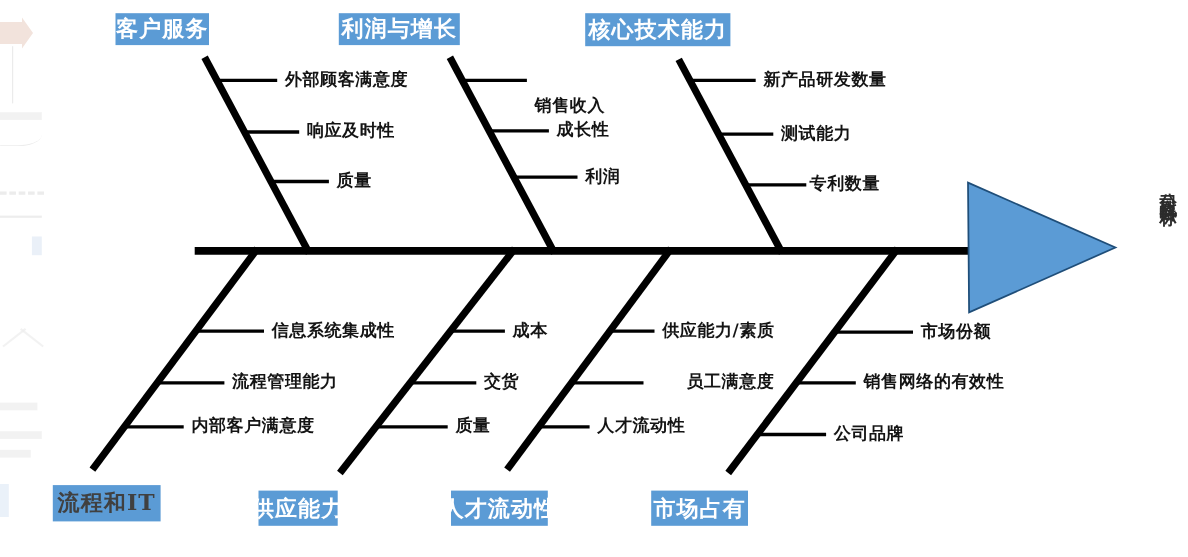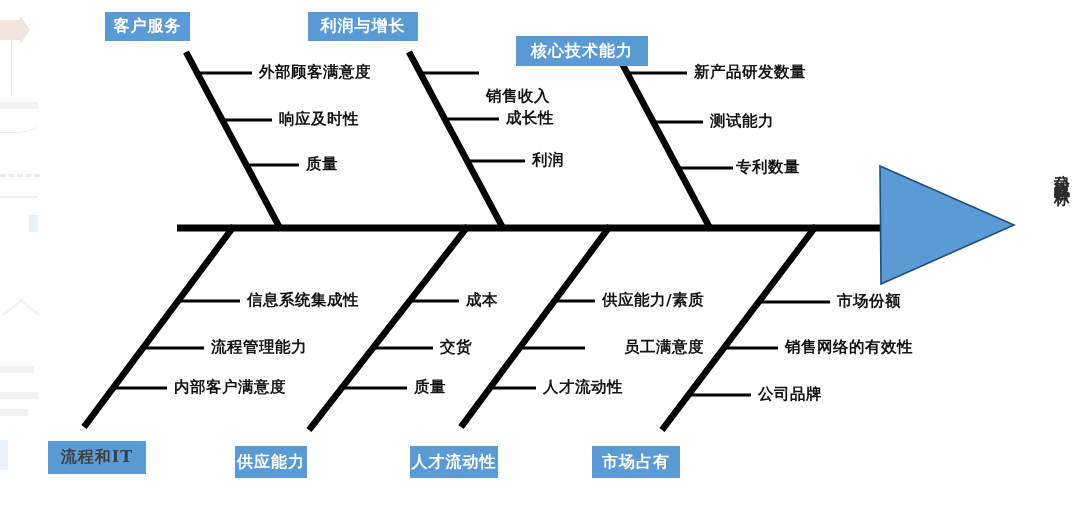--- a/index.html
+++ b/index.html
@@ -3,21 +3,21 @@
 <meta charset="utf-8">
 <style>
   html,body{margin:0;padding:0;background:#ffffff;}
   .stage{
     position:relative;width:1080px;height:506px;background:#ffffff;overflow:hidden;
     font-family:"DejaVu Serif","Liberation Serif",serif;
   }
   svg{position:absolute;left:0;top:0;}
   .cat-box{
     position:absolute;display:flex;align-items:center;justify-content:center;
-    color:#ffffff;font-size:16px;font-weight:700;letter-spacing:1px;white-space:nowrap;
+    color:#ffffff;font-size:20px;font-weight:700;letter-spacing:1px;white-space:nowrap;
   }
   .bone-label{
     position:absolute;transform:translateY(-52%);
     font-size:15.5px;font-weight:700;color:#141414;white-space:nowrap;letter-spacing:0.5px;
   }
   .goal-label{
     position:absolute;left:1051px;top:162px;height:132px;width:22px;
     writing-mode:vertical-rl;text-orientation:upright;
     font-size:16px;font-weight:600;color:#2b2b2b;letter-spacing:3px;line-height:22px;
   }
@@ -88,21 +88,21 @@
 
   <div id="labels">
       <div class="cat-box" style="left: 105px; top: 12px; width: 85px; height: 29px; background: rgb(91, 155, 213); color: rgb(255, 255, 255);">客户服务</div>
       <div class="bone-label" style="left: 259px; top: 73px;">外部顾客满意度</div>
       <div class="bone-label" style="left: 279px; top: 120px;">响应及时性</div>
       <div class="bone-label" style="left: 306px; top: 165px;">质量</div>
       <div class="cat-box" style="left: 308px; top: 12px; width: 110px; height: 29px; background: rgb(91, 155, 213); color: rgb(255, 255, 255);">利润与增长</div>
       <div class="bone-label" style="left: 486px; top: 73px; margin-top: 24px;">销售收入</div>
       <div class="bone-label" style="left: 506px; top: 119px;">成长性</div>
       <div class="bone-label" style="left: 532px; top: 161px;">利润</div>
-      <div class="cat-box" style="left: 516px; top: 12px; width: 132px; height: 30px; background: rgb(91, 155, 213); color: rgb(255, 255, 255); margin-top: 24px;">核心技术能力</div>
+      <div class="cat-box" style="left: 532px; top: 12px; width: 132px; height: 30px; background: rgb(91, 155, 213); color: rgb(255, 255, 255);">核心技术能力</div>
       <div class="bone-label" style="left: 694px; top: 73px;">新产品研发数量</div>
       <div class="bone-label" style="left: 710px; top: 122px;">测试能力</div>
       <div class="bone-label" style="left: 736px; top: 168px;">专利数量</div>
       <div class="cat-box" style="left: 48px; top: 441px; width: 98px; height: 33px; background: rgb(91, 155, 213); color: #404040;">流程和IT</div>
       <div class="bone-label" style="left: 247px; top: 301px;">信息系统集成性</div>
       <div class="bone-label" style="left: 211px; top: 348px;">流程管理能力</div>
       <div class="bone-label" style="left: 174px; top: 388px;">内部客户满意度</div>
       <div class="cat-box" style="left: 235px; top: 446px; width: 72px; height: 32px; background: rgb(91, 155, 213); color: rgb(255, 255, 255);">供应能力</div>
       <div class="bone-label" style="left: 466px; top: 301px;">成本</div>
       <div class="bone-label" style="left: 440px; top: 348px;">交货</div>

